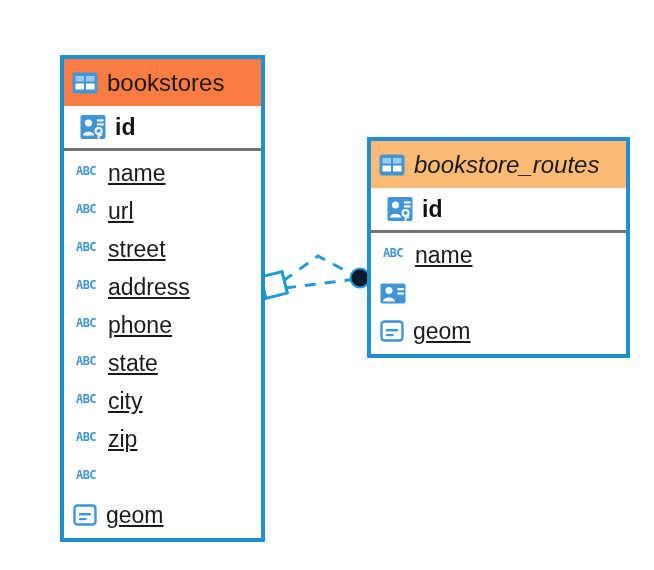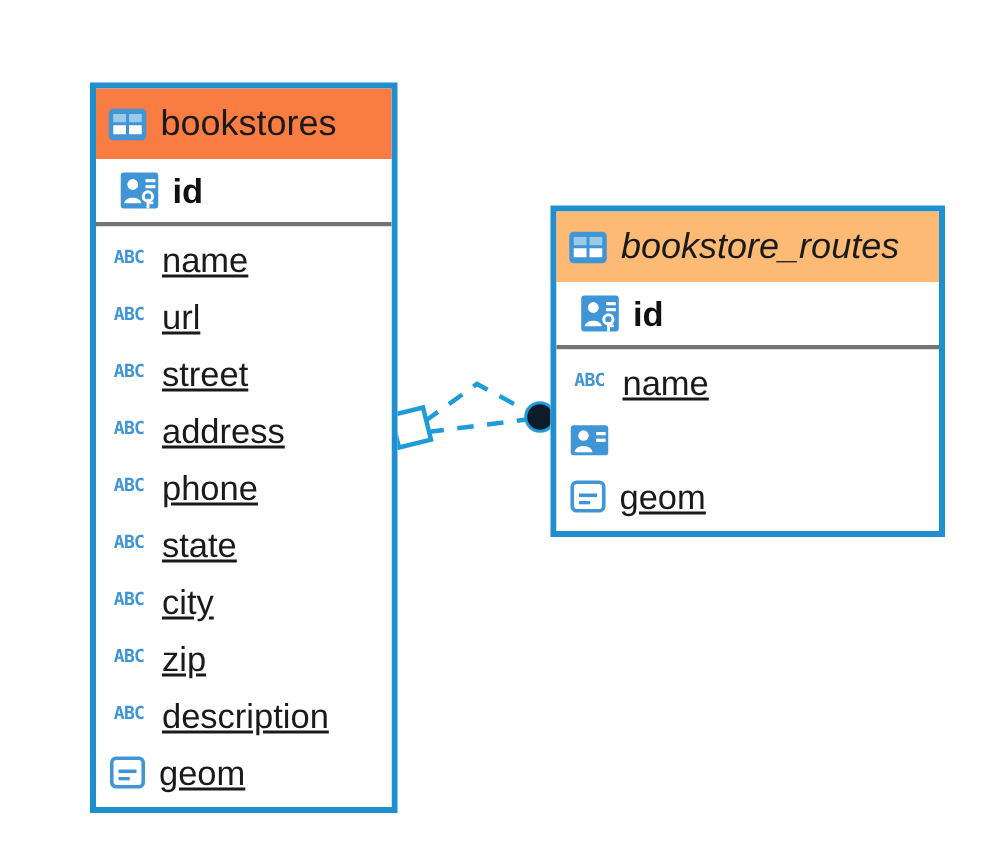--- a/index.html
+++ b/index.html
@@ -221,21 +221,20 @@
         <span class="icon icon-abc">
           <span class="abc-text">ABC</span>
         </span>
         <span class="field-label">zip</span>
       </div>
 
       <div class="field-row">
         <span class="icon icon-abc">
           <span class="abc-text">ABC</span>
         </span>
-        <span class="field-label">description</span>
       </div>
 
       <div class="field-row">
         <span class="icon icon-geom">
           <svg viewBox="0 0 24 22" width="24" height="22">
             <rect x="1.5" y="1.5" width="21" height="19" rx="3" fill="#ffffff" stroke="#3f95d6" stroke-width="2.4"></rect>
             <rect x="6" y="9" width="12" height="2.4" fill="#3f95d6"></rect>
             <rect x="6" y="14" width="7.5" height="2.2" fill="#3f95d6"></rect>
           </svg>
         </span>

